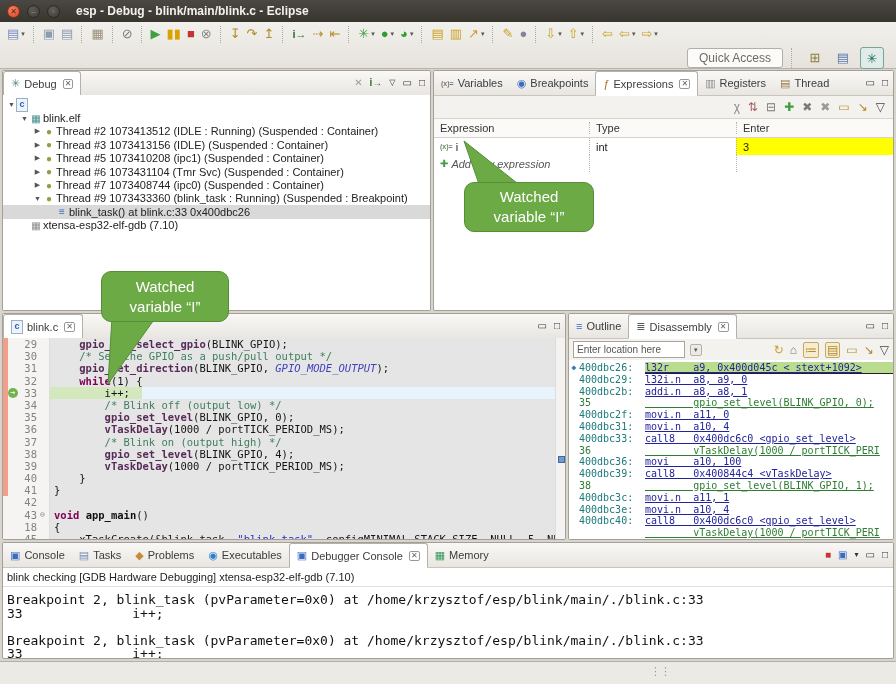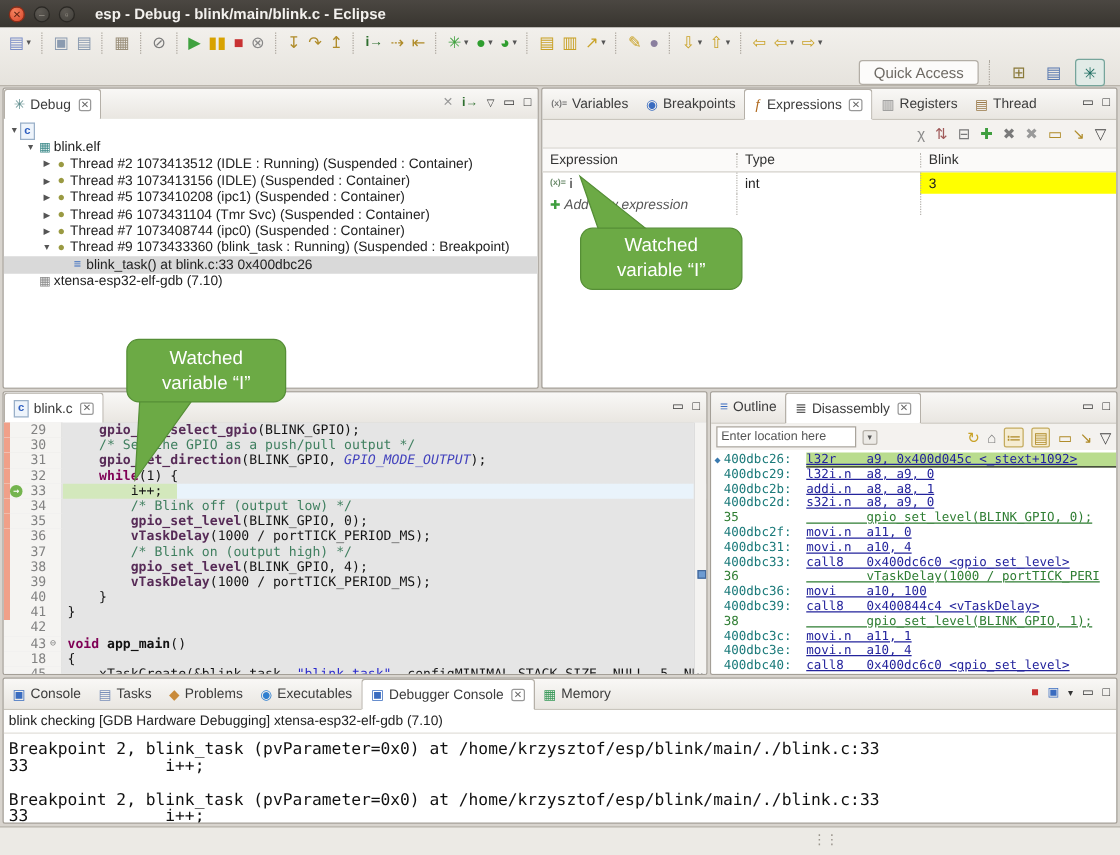--- a/index.html
+++ b/index.html
@@ -322,21 +322,21 @@
         <span class="vtb-icon" style="color: rgb(63, 158, 63);">✚</span>
         <span class="vtb-icon" style="color: rgb(122, 122, 122);">✖</span>
         <span class="vtb-icon" style="color: rgb(154, 154, 154);">✖</span>
         <span class="vtb-icon" style="color: rgb(176, 140, 42);">▭</span>
         <span class="vtb-icon" style="color: rgb(176, 140, 42);">↘</span>
         <span class="vtb-icon" style="color: rgb(68, 68, 68);">▽</span>
       </div>
     <div class="etable-head">
       <div class="ecol" style="width:155px">Expression</div>
       <div class="ecol" style="width:147px;border-left:1px dotted #b8b5b0">Type</div>
-      <div class="ecol" style="flex:1;border-left:1px dotted #b8b5b0">Blink</div>
+      <div class="ecol" style="flex:1;border-left:1px dotted #b8b5b0">Enter</div>
     </div>
     <div class="erow">
       <div class="ecell first" style="width:155px">
         <span class="exicon">(x)=</span>
         <span>i</span>
       </div>
       <div class="ecell" style="width:147px">
           <span>int</span>
         </div>
       <div class="ecell" style="flex:1;background:#ffff00">
@@ -415,21 +415,20 @@
           <span class="dtb-icon pressed" style="color: rgb(176, 140, 42);">▤</span>
           <span class="dtb-icon" style="color: rgb(176, 140, 42);">▭</span>
           <span class="dtb-icon" style="color: rgb(176, 140, 42);">↘</span>
           <span class="dtb-icon" style="color: rgb(68, 68, 68);">▽</span>
         </span>
     </div>
     <div class="dis-body" id="disasm-body">
         <div class="dis-line current"><span class="dis-mark">◆</span><span class="dis-addr">400dbc26:</span><span class="dis-text">l32r    a9, 0x400d045c &lt;_stext+1092&gt;</span></div>
         <div class="dis-line"><span class="dis-mark"></span><span class="dis-addr">400dbc29:</span><span class="dis-text">l32i.n  a8, a9, 0</span></div>
         <div class="dis-line"><span class="dis-mark"></span><span class="dis-addr">400dbc2b:</span><span class="dis-text">addi.n  a8, a8, 1</span></div>
-        <div class="dis-line"><span class="dis-mark"></span><span class="dis-addr">400dbc2d:</span><span class="dis-text">s32i.n  a8, a9, 0</span></div>
         <div class="dis-line src"><span class="dis-mark"></span><span class="dis-addr">35</span><span class="dis-text">        gpio_set_level(BLINK_GPIO, 0);</span></div>
         <div class="dis-line"><span class="dis-mark"></span><span class="dis-addr">400dbc2f:</span><span class="dis-text">movi.n  a11, 0</span></div>
         <div class="dis-line"><span class="dis-mark"></span><span class="dis-addr">400dbc31:</span><span class="dis-text">movi.n  a10, 4</span></div>
         <div class="dis-line"><span class="dis-mark"></span><span class="dis-addr">400dbc33:</span><span class="dis-text">call8   0x400dc6c0 &lt;gpio_set_level&gt;</span></div>
         <div class="dis-line src"><span class="dis-mark"></span><span class="dis-addr">36</span><span class="dis-text">        vTaskDelay(1000 / portTICK_PERI</span></div>
         <div class="dis-line"><span class="dis-mark"></span><span class="dis-addr">400dbc36:</span><span class="dis-text">movi    a10, 100</span></div>
         <div class="dis-line"><span class="dis-mark"></span><span class="dis-addr">400dbc39:</span><span class="dis-text">call8   0x400844c4 &lt;vTaskDelay&gt;</span></div>
         <div class="dis-line src"><span class="dis-mark"></span><span class="dis-addr">38</span><span class="dis-text">        gpio_set_level(BLINK_GPIO, 1);</span></div>
         <div class="dis-line"><span class="dis-mark"></span><span class="dis-addr">400dbc3c:</span><span class="dis-text">movi.n  a11, 1</span></div>
         <div class="dis-line"><span class="dis-mark"></span><span class="dis-addr">400dbc3e:</span><span class="dis-text">movi.n  a10, 4</span></div>

